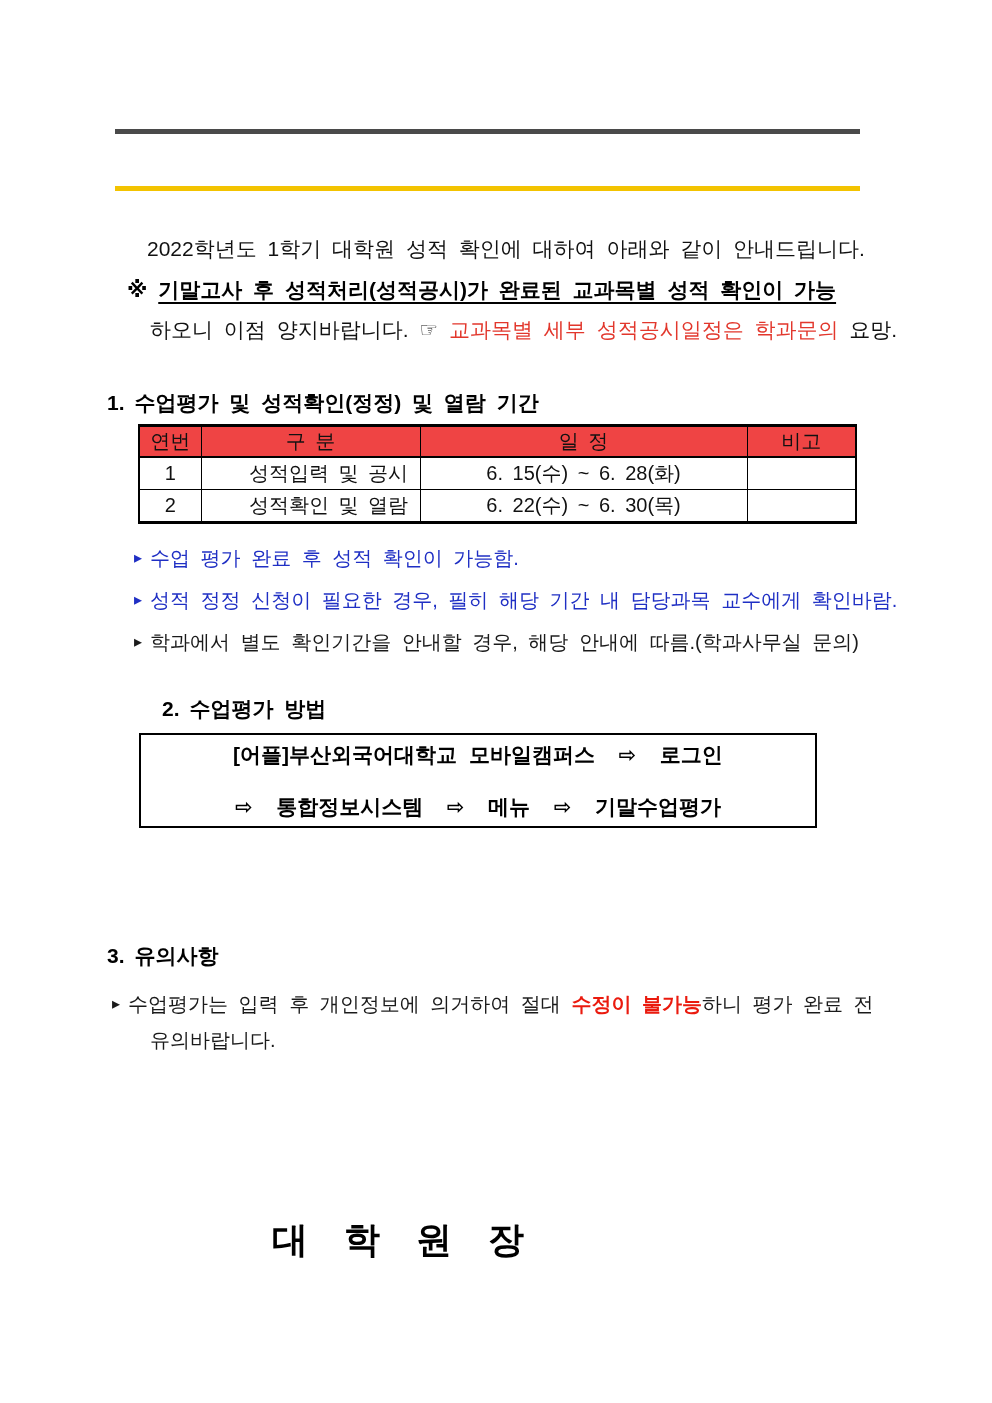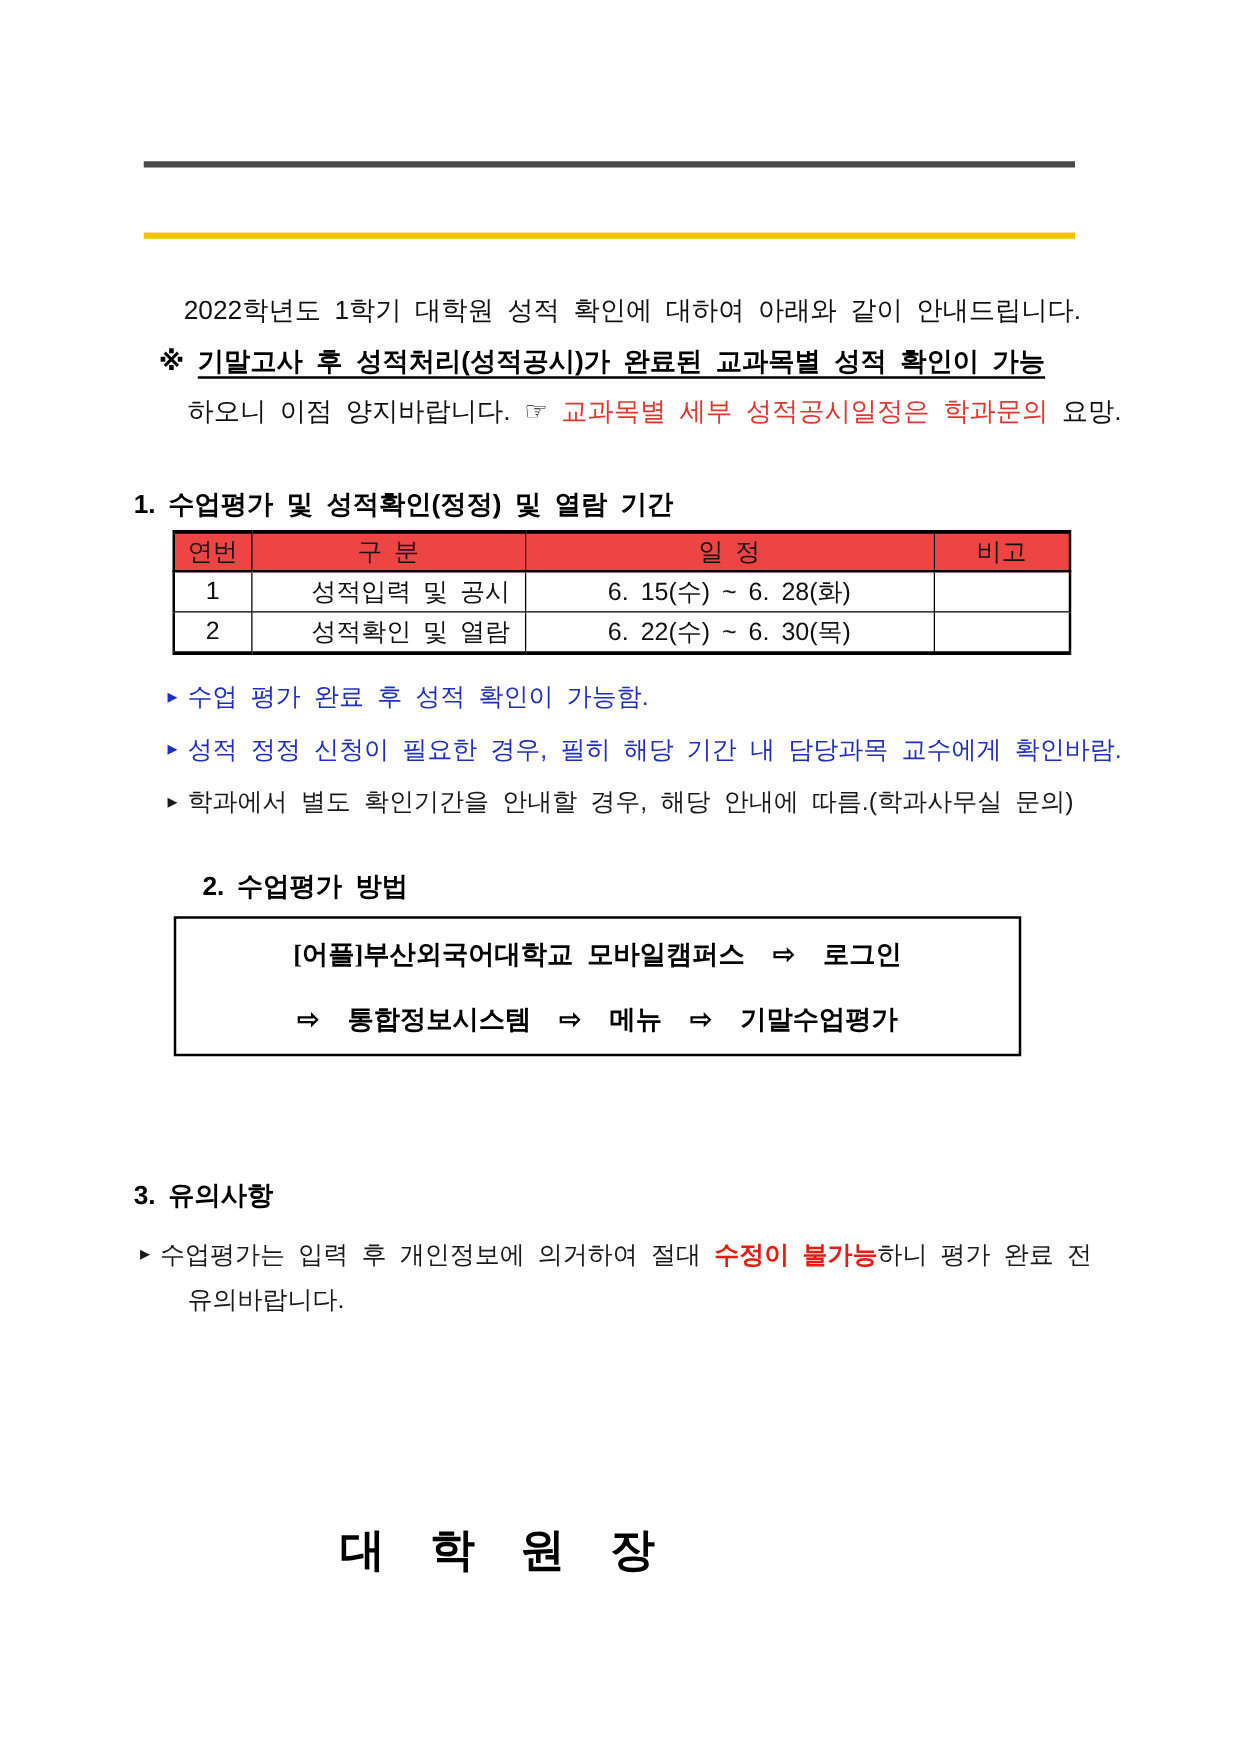--- a/index.html
+++ b/index.html
@@ -99,26 +99,25 @@
     font-size: 20px; line-height: 1.25;
     word-spacing: 5px; white-space: pre-wrap;
   }
   .b1 { left: 134px; top: 546px; }
   .b2 { left: 134px; top: 588px; }
   .b3 { left: 134px; top: 630px; }
   .bullet .tri { font-size: 16px; vertical-align: 2px; margin-right: 8px; }
 
   
   .method-box {
-    left: 139px; top: 733px; width: 678px; height: 112px;
+    left: 139px; top: 733px; width: 678px; height: 95px;
     border: 2px solid #000;
     display: flex; flex-direction: column;
     justify-content: center; align-items: center;
     gap: 24px;
-    font-family: Liberation Serif, serif;
   }
   .method-line {
     font-size: 21px; font-weight: bold; color: #000;
     text-align: center; word-spacing: 6px; white-space: pre-wrap;
   }
   .app-note { left: 144px; top: 862px; font-size: 20px; }
 
   
   .s3-l1 { left: 112px; top: 992px; font-size: 20px; }
   .s3-l2 { left: 150px; top: 1028px; font-size: 20px; }

